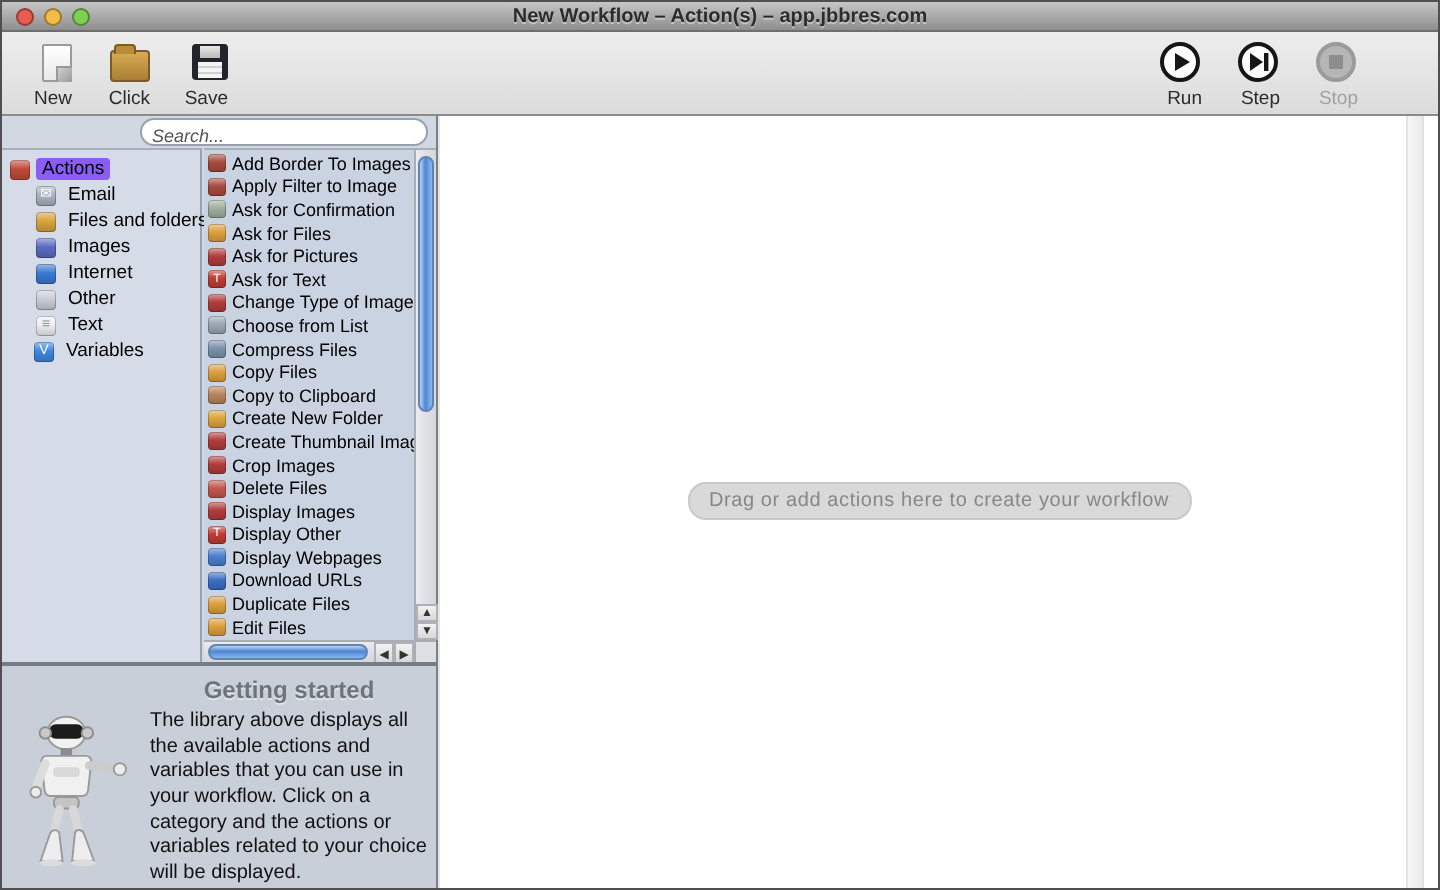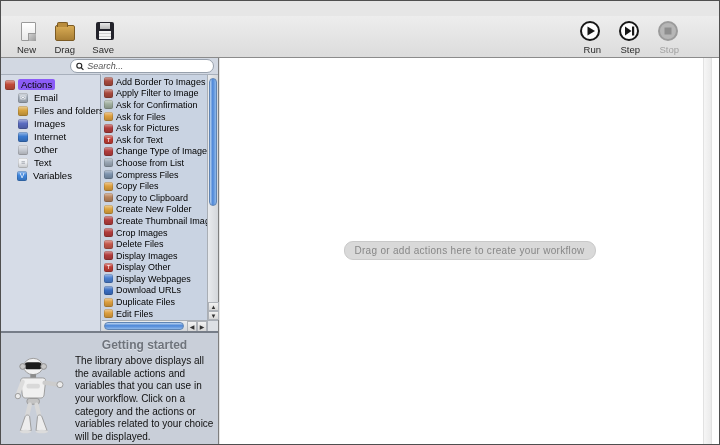--- a/index.html
+++ b/index.html
@@ -51,21 +51,21 @@
     background:linear-gradient(to right,#f6f6f6,#ebebeb); border-left:1px solid #e2e2e2;
     border-right:1px solid #e2e2e2; }
   .drop-pill { position:absolute; top:183px; left:50%; transform:translateX(-50%);
     background:#d9d9d9; border:1px solid #c9c9c9; border-radius:9px; padding:3px 10px;
     font-size:10px; color:#878787; white-space:nowrap; letter-spacing:.3px; }
 
   
   .search-row { position:absolute; top:0; left:0; right:0; height:16px; }
   .search-pill { position:absolute; left:69px; top:1px; width:144px; height:14px;
     background:#ffffff; border:1px solid #97a0ac; border-radius:8px;
-    display:flex; align-items:center; padding:0 5px; gap:3px; }
+    display:flex; align-items:center; padding:0 5px; gap:3px;flex-direction:column; }
   .search-pill input { border:none; outline:none; width:100%; font-size:9px;
     font-family:"Liberation Sans", sans-serif; background:transparent; color:#333; }
   .search-pill input::placeholder { font-style:italic; color:#555; }
 
   
   .library { position:absolute; top:16px; left:0; right:0; height:257px; }
   .categories { position:absolute; left:0; top:0; bottom:0; width:100px;
     background:#d6dce7; border-right:1px solid #97a1af; border-top:1px solid #a8b0bc;
     padding-top:3px; }
   .cat-row { display:flex; align-items:center; height:13px; gap:3px; }
@@ -113,34 +113,42 @@
   .robot { position:absolute; left:4px; top:22px; width:64px; height:86px; }
 
   
   .pb-icon { width:22px; height:22px; }
 </style>
 </head>
 <body>
 
 <div class="window">
 
+  <div class="titlebar">
+    <div class="tl-group">
+      <span class="tl" id="tl-close" style="background: rgb(232, 91, 82);"></span>
+      <span class="tl" id="tl-min" style="background: rgb(245, 187, 72);"></span>
+      <span class="tl" id="tl-zoom" style="background: rgb(126, 209, 83);"></span>
+    </div>
+    <div class="titlebar-title">New Workflow – Action(s) – app.jbbres.com</div>
+  </div>
 
   <div class="toolbar">
     <div class="tb-group tb-left">
       <div class="tb-btn">
         <span class="ic">
             <span class="icon-new"></span>
           </span>
         <span class="tb-label">New</span>
       </div>
       <div class="tb-btn">
         <span class="ic">
             <span class="icon-open"></span>
           </span>
-        <span class="tb-label">Drag</span>
+        <span class="tb-label">Click</span>
       </div>
       <div class="tb-btn">
         <span class="ic">
             <span class="icon-save"></span>
           </span>
         <span class="tb-label">Save</span>
       </div>
     </div>
     <div class="tb-group tb-right">
       <div class="tb-btn">

